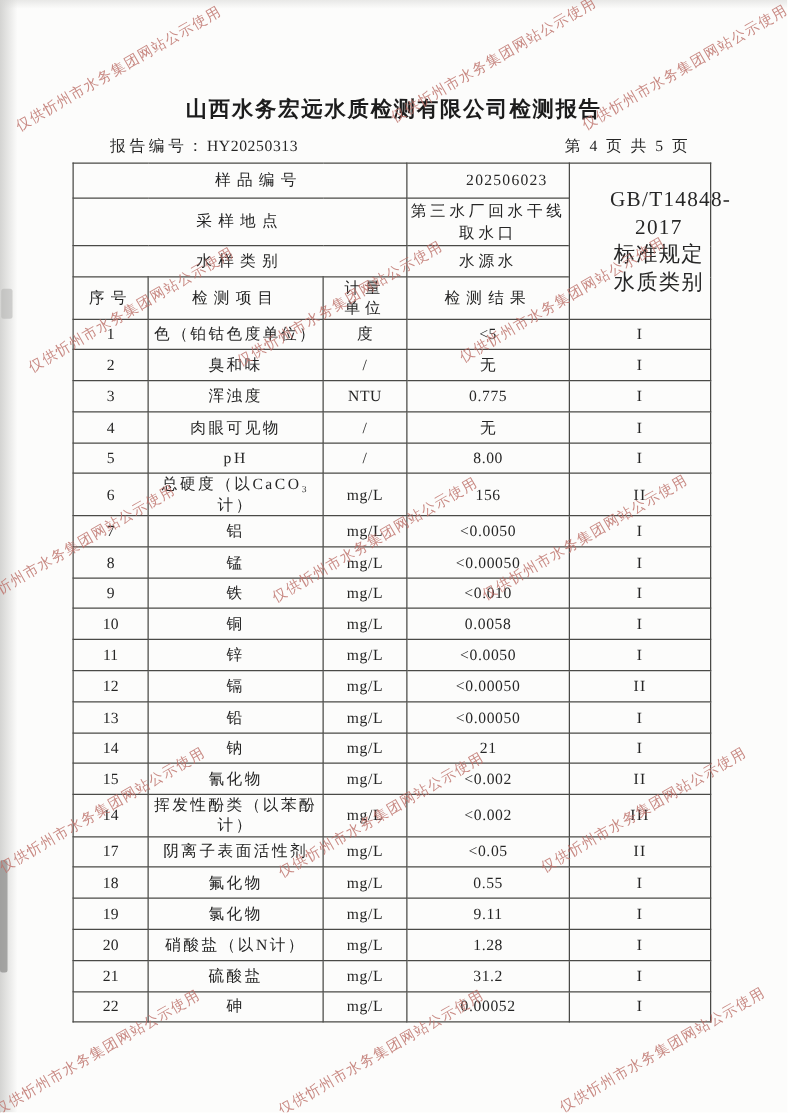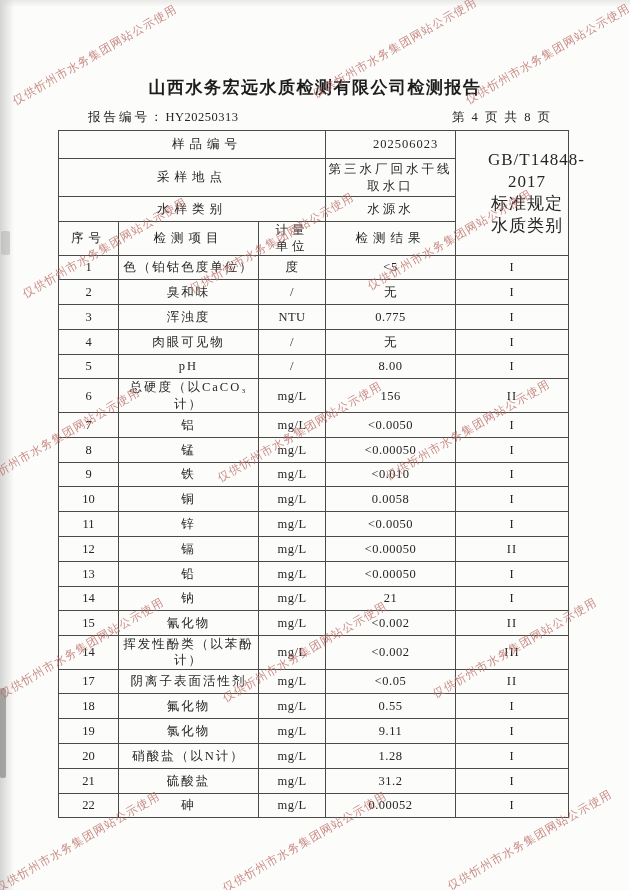--- a/index.html
+++ b/index.html
@@ -123,21 +123,21 @@
     <span class="wm" style="left:78px;  top:842px;">仅供忻州市水务集团网站公示使用</span>
     <span class="wm" style="left:305px; top:842px;">仅供忻州市水务集团网站公示使用</span>
     <span class="wm" style="left:530px; top:840px;">仅供忻州市水务集团网站公示使用</span>
   </div>
 
   <div class="title">山西水务宏远水质检测有限公司检测报告</div>
   <div class="meta-row">
     <div>
       <span class="report-no-label">报告编号：</span><span class="report-no-value">HY20250313</span>
     </div>
-    <div class="page-indicator">第 4 页 共 8 页</div>
+    <div class="page-indicator">第 4 页 共 5 页</div>
   </div>
 
   <table class="report">
     <colgroup>
       <col style="width:60px">
         <col style="width:140px">
         <col style="width:67px">
         <col style="width:130px">
         <col style="width:113px">
     </colgroup>

